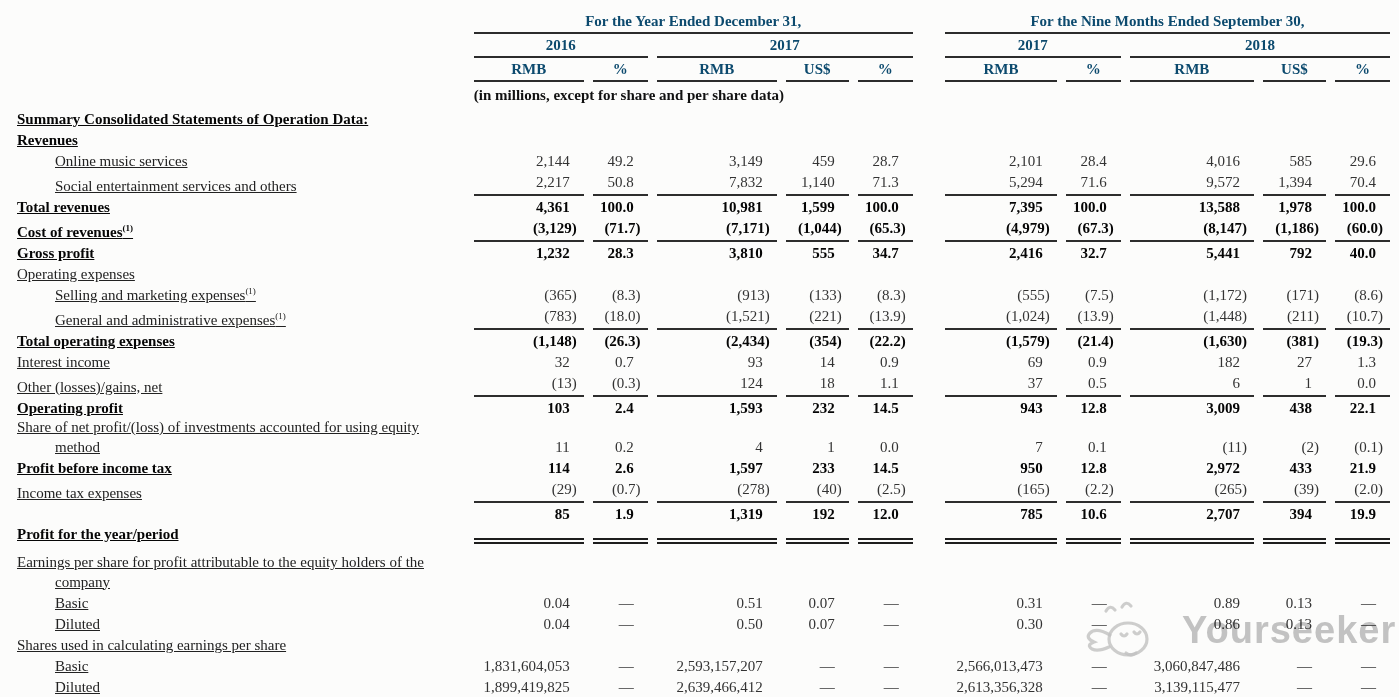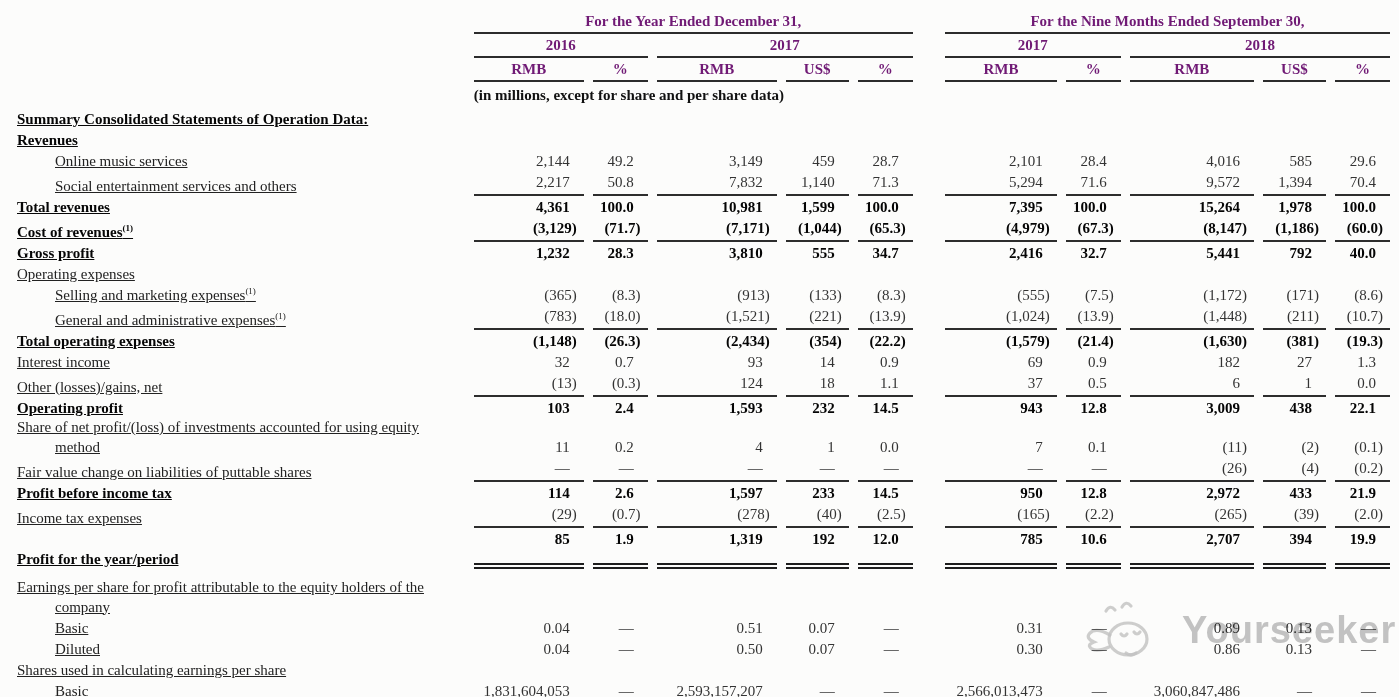--- a/index.html
+++ b/index.html
@@ -34,21 +34,21 @@
     vertical-align: bottom;
     height: 21px;
     line-height: 1.3;
     font-weight: normal;
   }
 
   
   .grp, .yr, .unit {
     font-weight: bold;
     text-align: center;
-    color: #701a75;
+    color: #0c4a6e;
     border-bottom: 2px solid #2c2c2c;
     padding-bottom: 1px;
   }
   .note {
     font-weight: bold;
     color: #111;
     padding: 2px 0 3px 0;
   }
 
   
@@ -182,21 +182,21 @@
         <tr>
           <td class="lbl b">Total revenues</td>
           <td class="val b">4,361</td>
           <td class="val b">100.0</td>
           <td class="val b">10,981</td>
           <td class="val b">1,599</td>
           <td class="val b">100.0</td>
           <td class="sp"></td>
           <td class="val b">7,395</td>
           <td class="val b">100.0</td>
-          <td class="val b">15,264</td>
+          <td class="val b">13,588</td>
           <td class="val b">1,978</td>
           <td class="val b">100.0</td>
         </tr>
         <tr>
           <td class="lbl b">Cost of revenues<sup>(1)</sup></td>
           <td class="val b ul neg">(3,129)</td>
           <td class="val b ul neg">(71.7)</td>
           <td class="val b ul neg">(7,171)</td>
           <td class="val b ul neg">(1,044)</td>
           <td class="val b ul neg">(65.3)</td>
@@ -315,34 +315,20 @@
           <td class="val">0.2</td>
           <td class="val">4</td>
           <td class="val">1</td>
           <td class="val">0.0</td>
           <td class="sp"></td>
           <td class="val">7</td>
           <td class="val">0.1</td>
           <td class="val neg">(11)</td>
           <td class="val neg">(2)</td>
           <td class="val neg">(0.1)</td>
-        </tr>
-        <tr>
-          <td class="lbl">Fair value change on liabilities of puttable shares</td>
-          <td class="val ul">—</td>
-          <td class="val ul">—</td>
-          <td class="val ul">—</td>
-          <td class="val ul">—</td>
-          <td class="val ul">—</td>
-          <td class="sp"></td>
-          <td class="val ul">—</td>
-          <td class="val ul">—</td>
-          <td class="val ul neg">(26)</td>
-          <td class="val ul neg">(4)</td>
-          <td class="val ul neg">(0.2)</td>
         </tr>
         <tr>
           <td class="lbl b">Profit before income tax</td>
           <td class="val b">114</td>
           <td class="val b">2.6</td>
           <td class="val b">1,597</td>
           <td class="val b">233</td>
           <td class="val b">14.5</td>
           <td class="sp"></td>
           <td class="val b">950</td>

